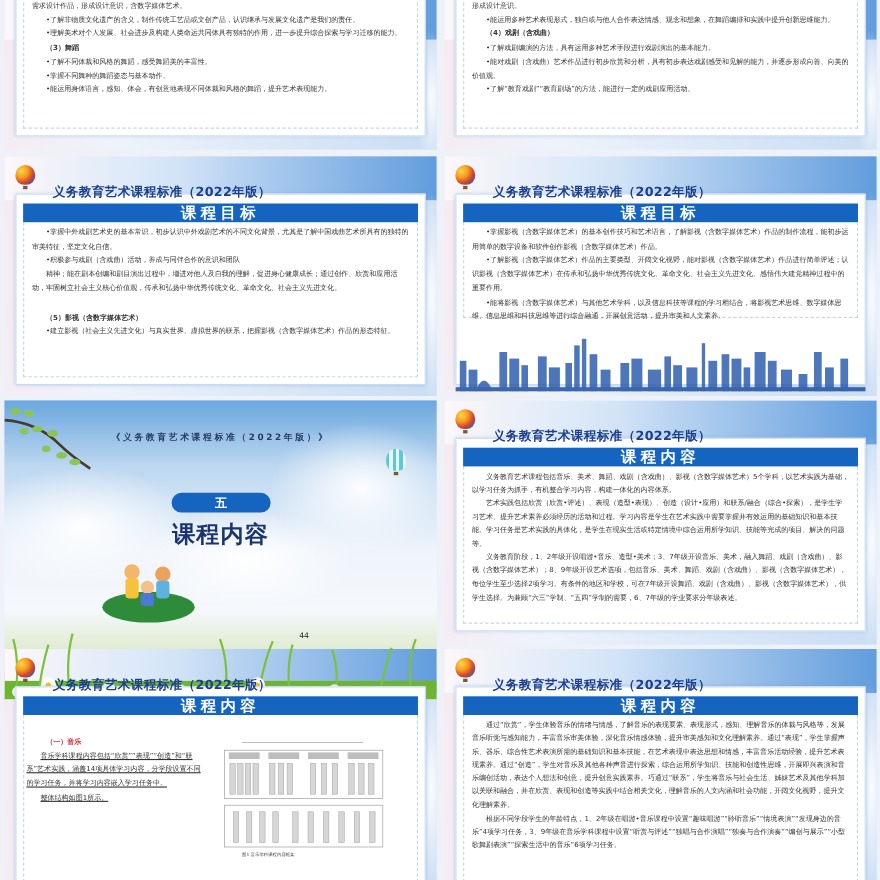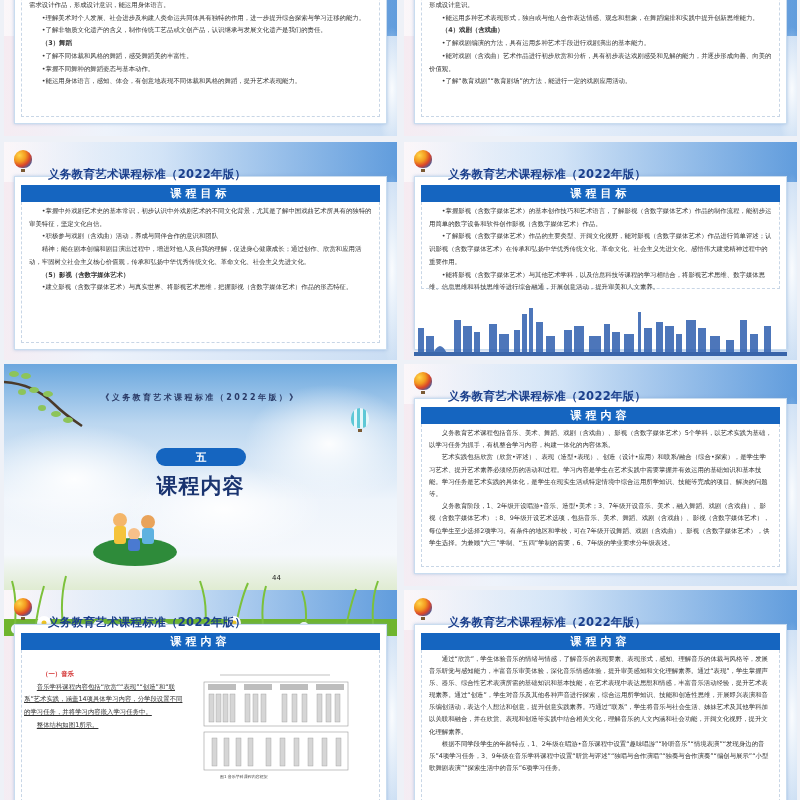--- a/index.html
+++ b/index.html
@@ -58,21 +58,21 @@
     z-index: 1;
   }
   .panel .inner {
     position: absolute; left: 6px; right: 6px; top: 0; bottom: 6px;
     border: 1px dashed #c8d6e6; border-top: none;
   }
   .section-bar {
     position: relative;
     height: 17px; margin: 8px 6px 0 6px;
     background: #1565c0;
-    color: #fff; font-weight: bold; font-size: 11px; letter-spacing: 4px;
+    color: #fff; font-weight: bold; font-size: 14px; letter-spacing: 4px;
     display: flex; align-items: center; justify-content: center;
   }
   .body-text {
     position: relative;
     padding: 3px 14px 0 14px;
     font-size: 6.4px; line-height: 12.7px; color: #333;
   }
   .body-text p { text-indent: 2em; }
   .body-text p.noind { text-indent: 0; }
   .body-text p.sub { padding-left: 2em; text-indent: 0; }
@@ -134,23 +134,23 @@
   .diagram { position: absolute; left: 196px; top: 80px; width: 152px; height: 110px; }
   .diagram-caption { position: absolute; left: 216px; top: 184px; font-size: 4px; color: #444; }
 </style>
 </head>
 <body>
 
 <div class="slide s-tl">
   <div class="panel" style="left:10px;right:10px;">
     <div class="inner"></div>
     <div class="body-text">
-      <p class="noind">需求设计作品，形成设计意识，能运用身体语言。</p>
+      <p class="noind">需求设计作品，形成设计意识，含数字媒体艺术。</p>
+      <p>•了解非物质文化遗产的含义，制作传统工艺品或文创产品，认识继承与发展文化遗产是我们的责任。</p>
       <p>•理解美术对个人发展、社会进步及构建人类命运共同体具有独特的作用，进一步提升综合探索与学习迁移的能力。</p>
-      <p>•了解非物质文化遗产的含义，制作传统工艺品或文创产品，认识继承与发展文化遗产是我们的责任。</p>
       <p class="sub" style="font-weight:bold;">（3）舞蹈</p>
       <p>•了解不同体裁和风格的舞蹈，感受舞蹈美的丰富性。</p>
       <p>•掌握不同舞种的舞蹈姿态与基本动作。</p>
       <p>•能运用身体语言，感知、体会，有创意地表现不同体裁和风格的舞蹈，提升艺术表现能力。</p>
     </div>
   </div>
 </div>
 
 <div class="slide s-tr">
   <div class="panel">
@@ -174,22 +174,22 @@
       </div>
     <span class="header-title">义务教育艺术课程标准（2022年版）</span>
   </div>
   <div class="panel" style="top:34px;bottom:10px;">
     <div class="inner" style="top:25px;"></div>
     <div class="section-bar">课程目标</div>
     <div class="body-text">
       <p>•掌握中外戏剧艺术史的基本常识，初步认识中外戏剧艺术的不同文化背景，尤其是了解中国戏曲艺术所具有的独特的审美特征，坚定文化自信。</p>
       <p>•积极参与戏剧（含戏曲）活动，养成与同伴合作的意识和团队</p>
       <p>精神；能在剧本创编和剧目演出过程中，增进对他人及自我的理解，促进身心健康成长；通过创作、欣赏和应用活动，牢固树立社会主义核心价值观，传承和弘扬中华优秀传统文化、革命文化、社会主义先进文化。</p>
-      <p class="sub" style="font-weight:bold;">（5）影视（含数字媒体艺术）</p>
-      <p>•建立影视（含数字媒体艺术）与真实世界、将影视艺术思维，把握影视（含数字媒体艺术）作品的形态特征。</p>
+      <p class="sub" style="font-weight:bold;margin-top:14px;">（5）影视（含数字媒体艺术）</p>
+      <p>•建立影视（社会主义先进文化）与真实世界、虚拟世界的联系，把握影视（含数字媒体艺术）作品的形态特征。</p>
     </div>
   </div>
 </div>
 
 <div class="slide s-mr">
   <div class="header">
     <div class="balloon">
         <div class="env"></div>
         <div class="basket"></div>
       </div>

